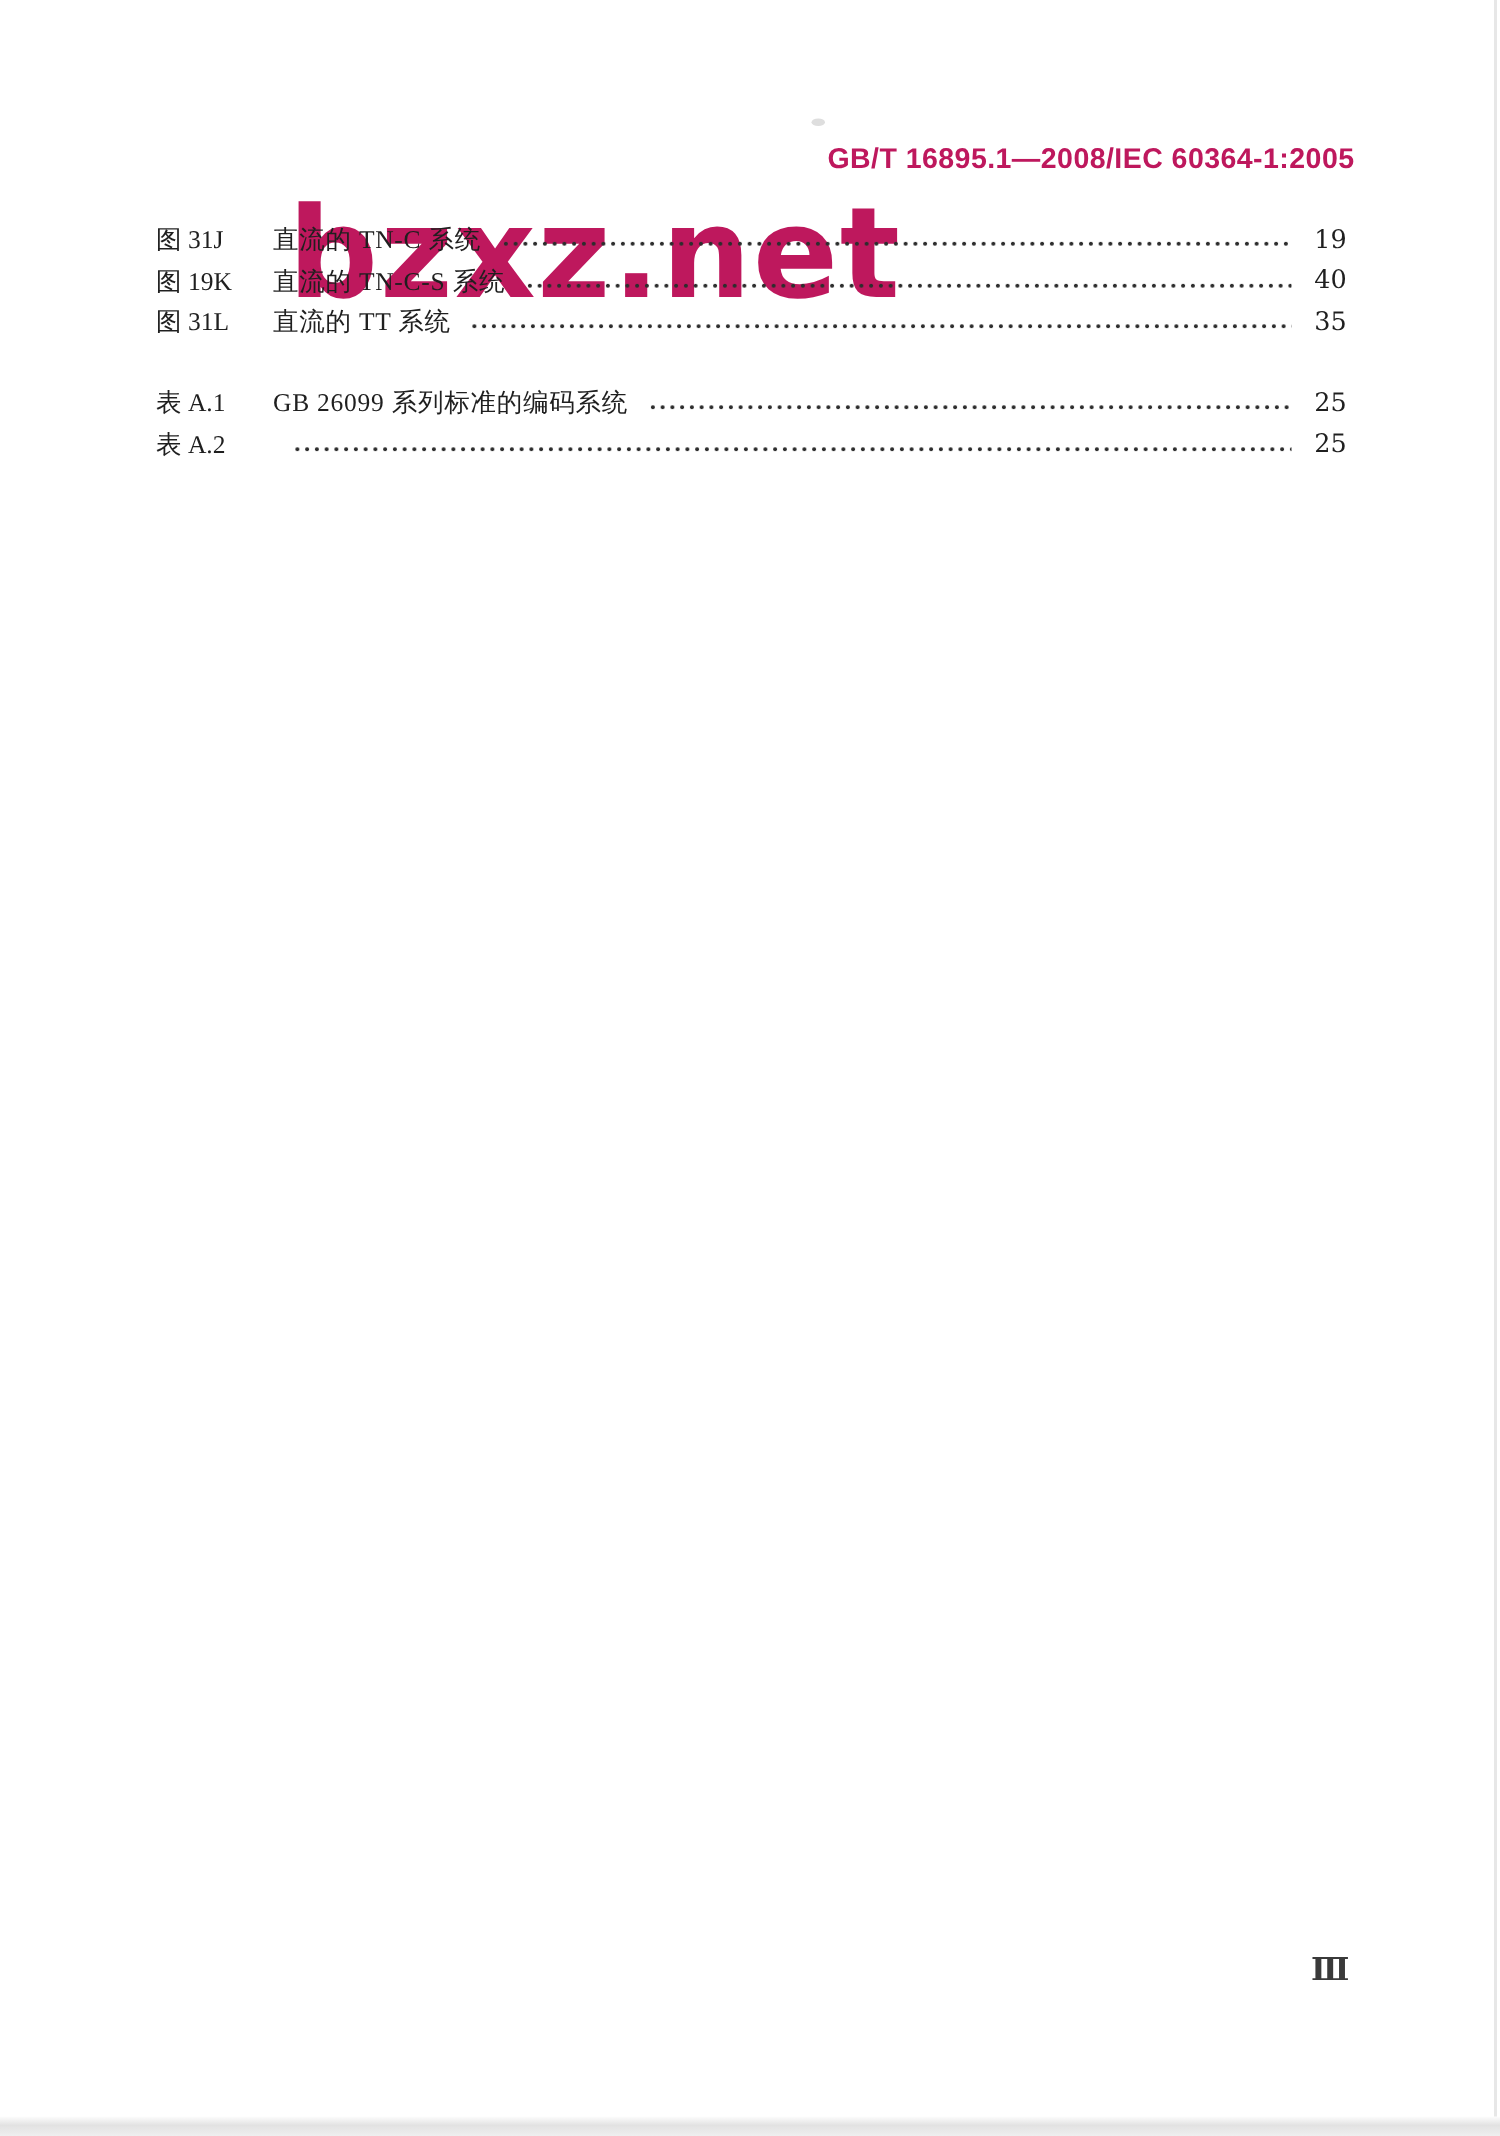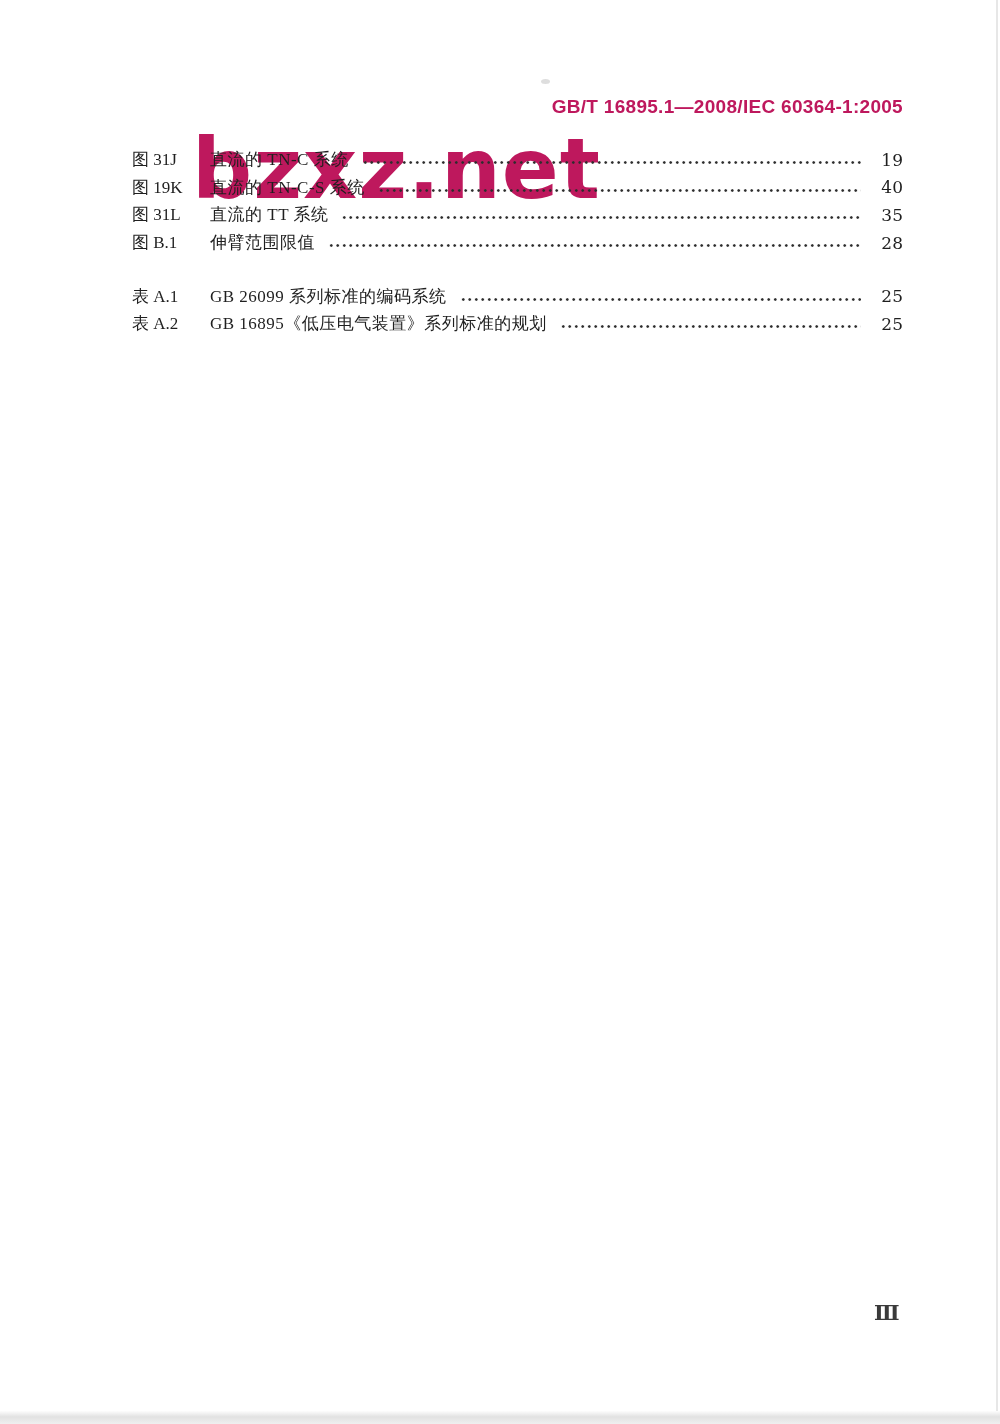--- a/index.html
+++ b/index.html
@@ -44,21 +44,20 @@
     position: absolute;
     left: 104px; right: 97px; top: 146px;
     z-index: 1;
   }
   .toc-row {
     display: flex;
     align-items: center;
     height: 27.6px;
     font-size: 17px;
     color: #1f1f1f;
-    margin-left: 28px;
   }
   .toc-no {
     flex: 0 0 auto;
     width: 78px;
     white-space: nowrap;
   }
   .toc-title {
     flex: 0 0 auto;
     white-space: nowrap;
     letter-spacing: 0.5px;
@@ -70,21 +69,21 @@
     position: relative;
     top: 3px;
     background-image: radial-gradient(circle, #2d2d2d 1.1px, rgba(0,0,0,0) 1.5px);
     background-size: 6.5px 5px;
     background-repeat: repeat-x;
     background-position: left center;
   }
   .toc-page {
     flex: 0 0 auto;
     width: 32px;
-    text-align: right;
+    text-align: center;
     font-family: "DejaVu Serif", serif;
   }
   .toc-group-tables { margin-top: 26px; }
   .folio {
     position: absolute;
     left: 874px; top: 1300px;
     font-size: 21px;
     font-weight: bold;
     color: #3a3a3a;
     z-index: 1;
@@ -126,38 +125,31 @@
       <span class="toc-title">直流的 TN-C-S 系统</span>
       <span class="leader"></span>
       <span class="toc-page">40</span>
     </div>
     <div class="toc-row">
       <span class="toc-no">图 31L</span>
       <span class="toc-title">直流的 TT 系统</span>
       <span class="leader"></span>
       <span class="toc-page">35</span>
     </div>
-    <div class="toc-row">
-      <span class="toc-no">图 B.1</span>
-      <span class="toc-title">伸臂范围限值</span>
-      <span class="leader"></span>
-      <span class="toc-page">28</span>
-    </div>
   </div>
 
   <div class="toc-group toc-group-tables">
     <div class="toc-row">
       <span class="toc-no">表 A.1</span>
       <span class="toc-title">GB 26099 系列标准的编码系统</span>
       <span class="leader"></span>
       <span class="toc-page">25</span>
     </div>
     <div class="toc-row">
       <span class="toc-no">表 A.2</span>
-      <span class="toc-title">GB 16895《低压电气装置》系列标准的规划</span>
       <span class="leader"></span>
       <span class="toc-page">25</span>
     </div>
   </div>
 
 </div>
 
 <div class="folio">Ⅲ</div>
 
 <div class="page-right-edge"></div>

